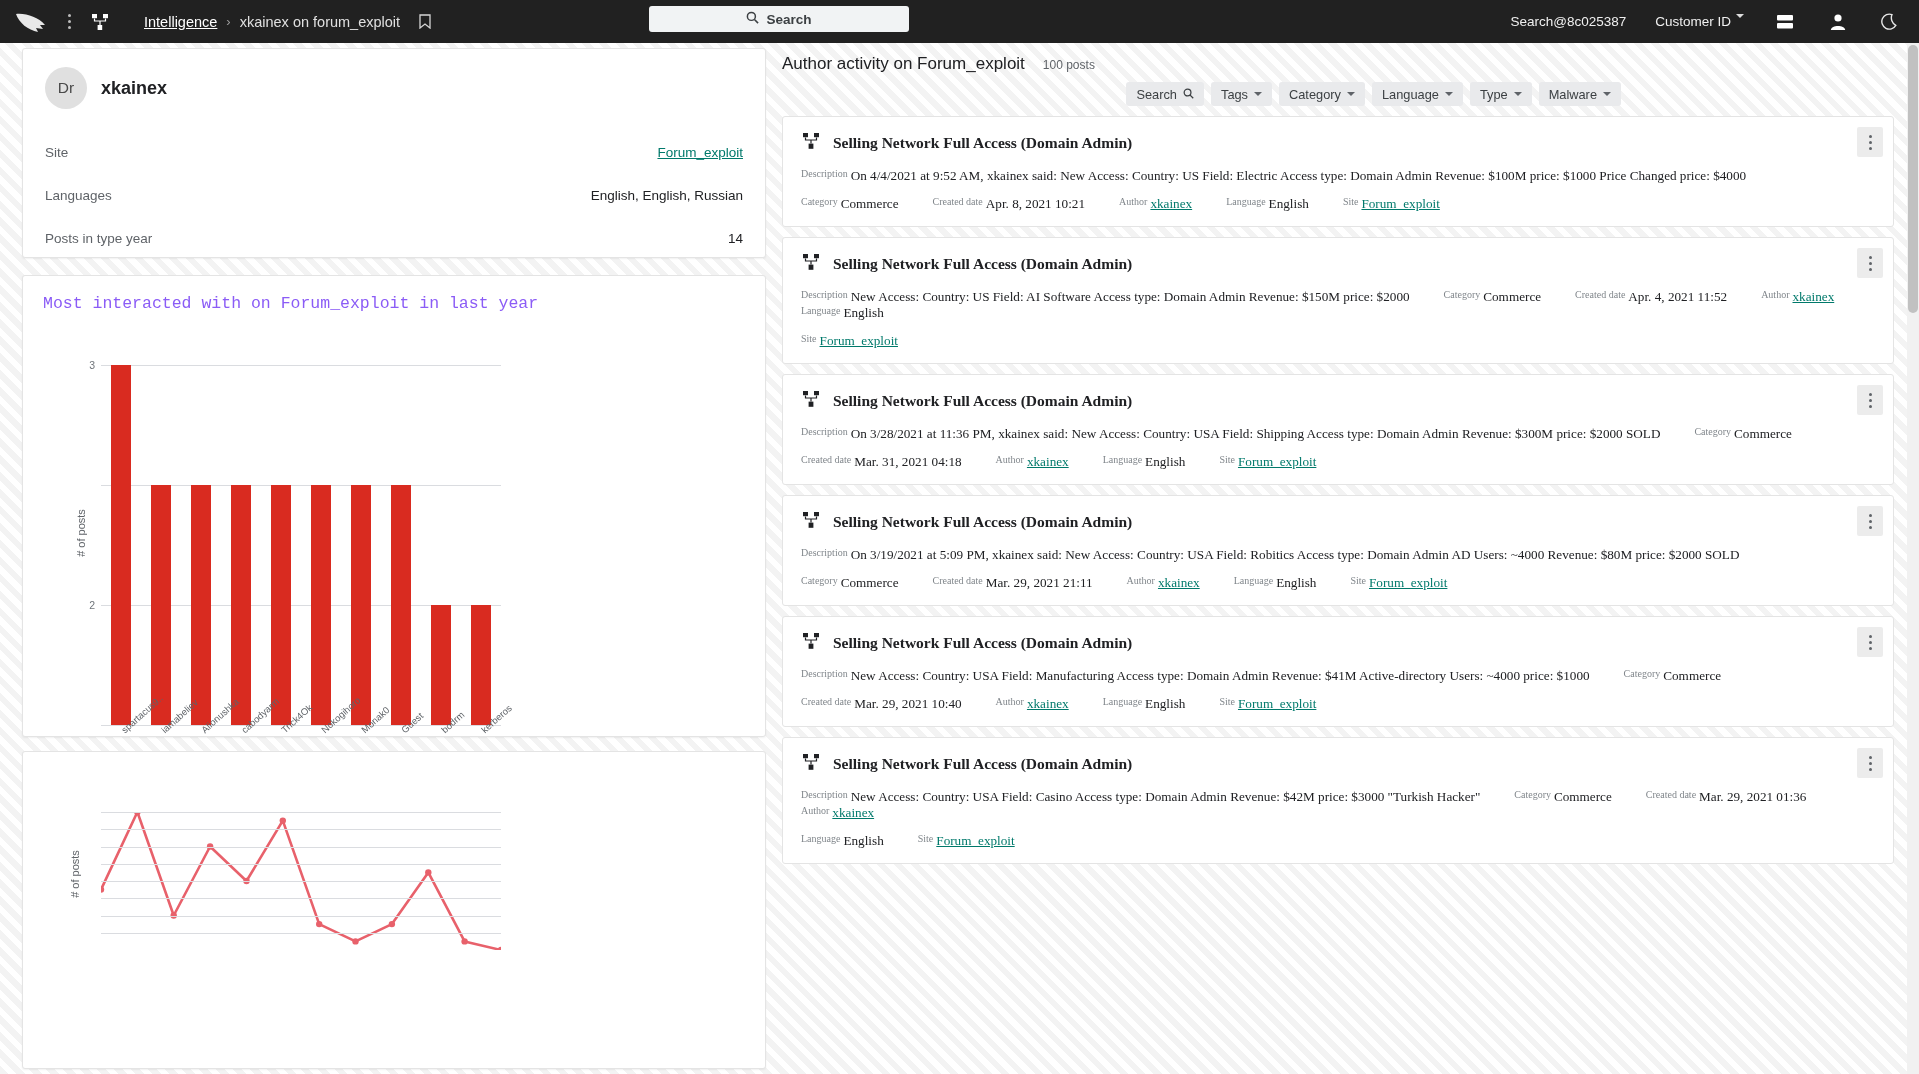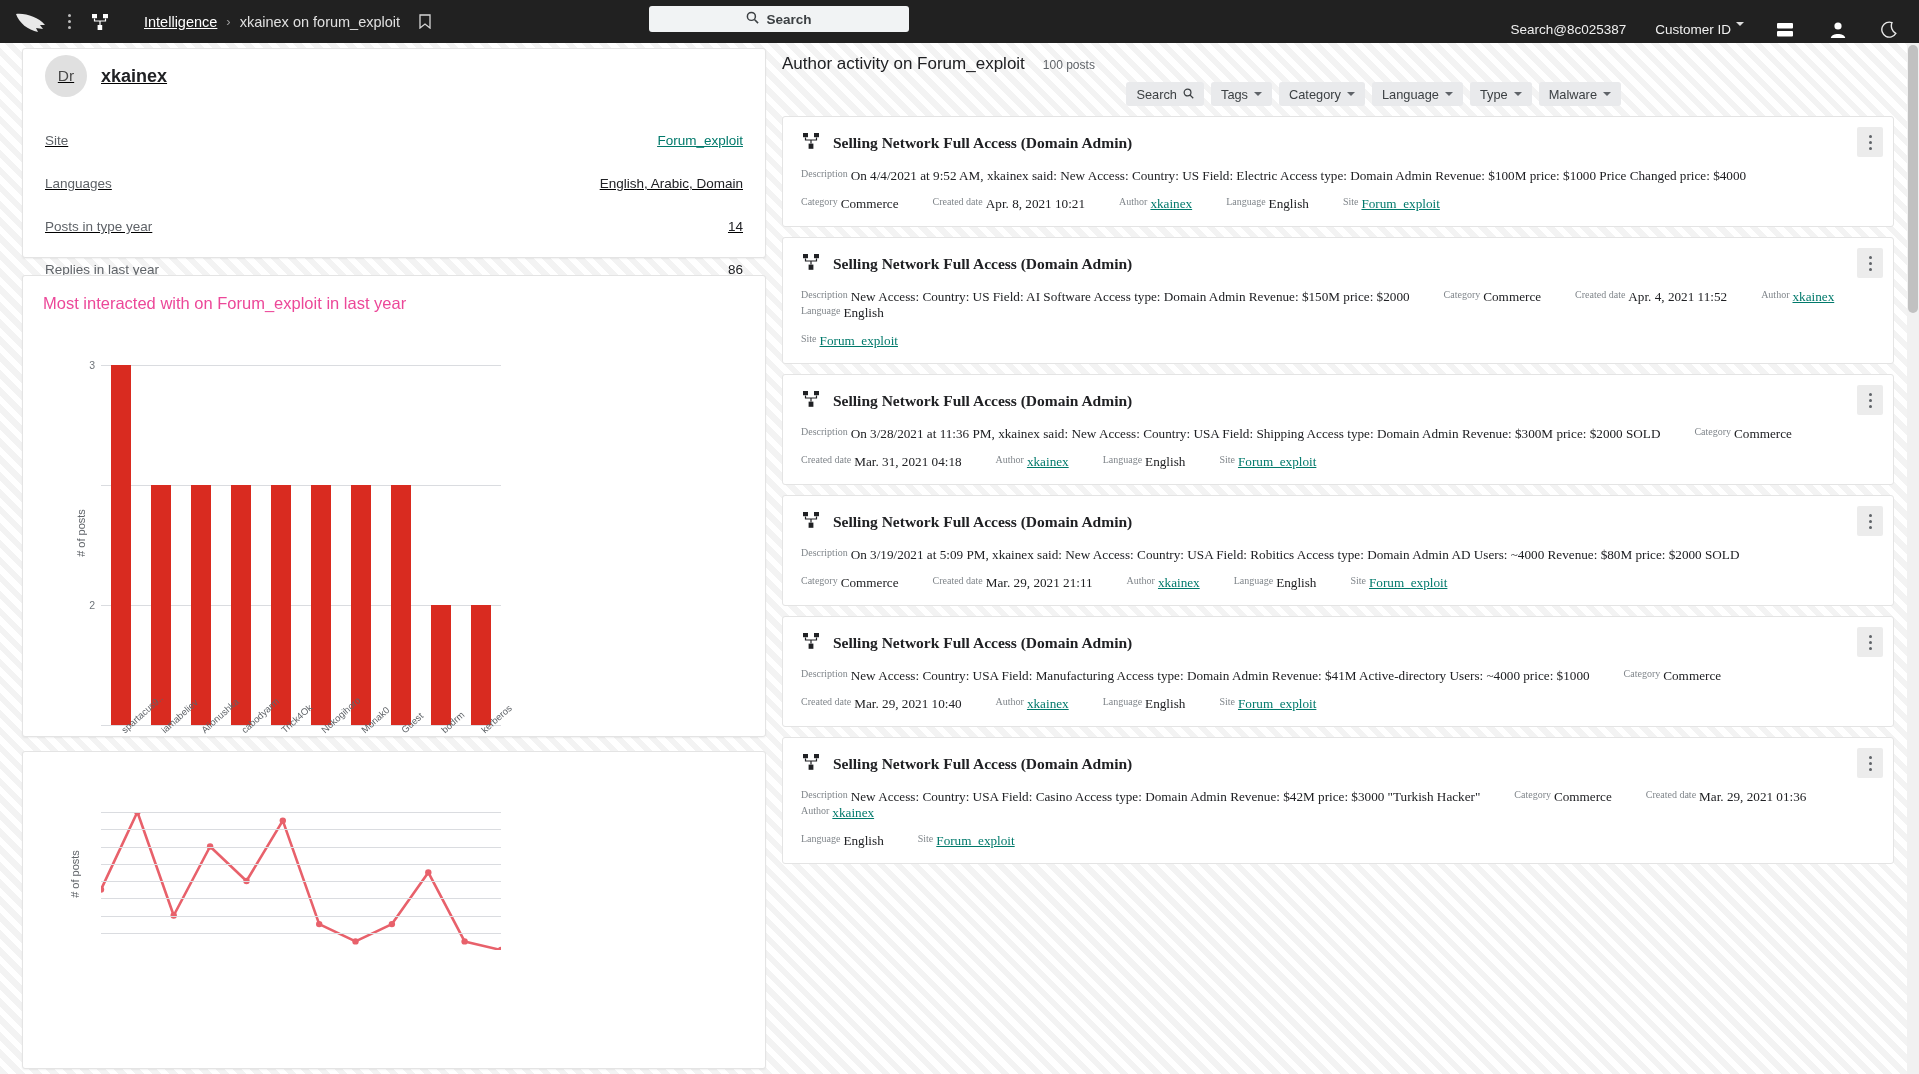--- a/index.html
+++ b/index.html
@@ -27,21 +27,21 @@
 
   .search-box {
     position: absolute; left: 649px; top: 6px; width: 260px; height: 26px;
     background: #f1f3f4; border-radius: 3px;
     display: flex; align-items: center; justify-content: center; gap: 7px;
     color: #3c4043; font-size: 13.5px; font-weight: 600;
   }
 
   .tb-right {
     position: absolute; right: 16px; top: 0; height: 43px;
-    display: flex; align-items: center; gap: 29px; font-size: 13.5px; color: #f0f0f0; margin-top: 8px;
+    display: flex; align-items: center; gap: 29px; font-size: 13.5px; color: #f0f0f0;
   }
   .tb-right .cust { display: flex; align-items: flex-start; gap: 5px; }
   .chev { width: 0; height: 0; border-left: 4px solid transparent; border-right: 4px solid transparent; border-top: 4px solid #dddddd; }
   .ic-btn { width: 24px; height: 24px; display: flex; align-items: center; justify-content: center; }
 
   
   .stage {
     position: absolute; top: 43px; left: 0; width: 1919px; height: 1031px;
     background: #ffffff;
     background-image:
@@ -49,38 +49,38 @@
   }
   .left-col {
     position: absolute; left: 22px; top: 0px; width: 744px; height: 1031px;
   }
   .card {
     background: #ffffff; border: 1px solid #e4e4e4; border-radius: 3px;
     box-shadow: 0 1px 2px rgba(0,0,0,.06);
   }
 
   
-  .profile { position: absolute; left: 0; top: 5px; width: 744px; height: 210px; padding: 6px 22px; text-decoration: underline; }
+  .profile { position: absolute; left: 0; top: 5px; width: 744px; height: 210px; padding: 18px 22px; }
   .prof-head { display: flex; align-items: center; gap: 14px; }
   .avatar {
     width: 42px; height: 42px; border-radius: 50%; background: #e0e0e0; color: #4a4a4a;
     display: flex; align-items: center; justify-content: center; font-size: 15.5px;
   }
   .prof-name { font-size: 18px; font-weight: 700; color: #202124; }
   .kv { display: flex; justify-content: space-between; align-items: baseline; margin-top: 28px; }
   .kv:first-of-type { margin-top: 36px; }
   .kv .k { font-size: 13.5px; color: #5f6368; }
   .kv .v { font-size: 13.5px; color: #202124; }
   .kv .v a { color: #00796b; text-decoration: underline; }
 
   
   .chart-card { position: absolute; left: 0; width: 744px; padding: 18px 20px 10px 20px; }
   #bar-card { top: 232px; height: 462px; }
   #line-card { top: 708px; height: 318px; }
-  .chart-title { font-size: 16.5px; color: #ec4899; margin-bottom: 10px; }
+  .chart-title { font-size: 16.5px; color: #8b5cf6; margin-bottom: 10px; font-family: Liberation Mono, monospace; }
 
   .plot { position: relative; width: 100%; }
   .axis-label-y {
     position: absolute; left: 12px; top: 50%; transform: translateY(-50%) rotate(-90deg);
     transform-origin: center; font-size: 11px; color: #5f6368; white-space: nowrap;
   }
   .gridline { position: absolute; left: 0; right: 0; height: 1px; background: #dadce0; }
   .ytick { position: absolute; right: 100%; margin-right: 6px; transform: translateY(-50%); font-size: 10.5px; color: #70757a; }
 
   
@@ -212,21 +212,21 @@
         <div class="avatar">Dr</div>
         <div class="prof-name">xkainex</div>
       </div>
       <div id="profile-rows">
           <div class="kv">
             <div class="k">Site</div>
             <div class="v"><a href="#">Forum_exploit</a></div>
           </div>
           <div class="kv">
             <div class="k">Languages</div>
-            <div class="v">English, Arabic, Domain</div>
+            <div class="v">English, English, Russian</div>
           </div>
           <div class="kv">
             <div class="k">Posts in type year</div>
             <div class="v">14</div>
           </div>
           <div class="kv">
             <div class="k">Replies in last year</div>
             <div class="v">86</div>
           </div>
         </div>

